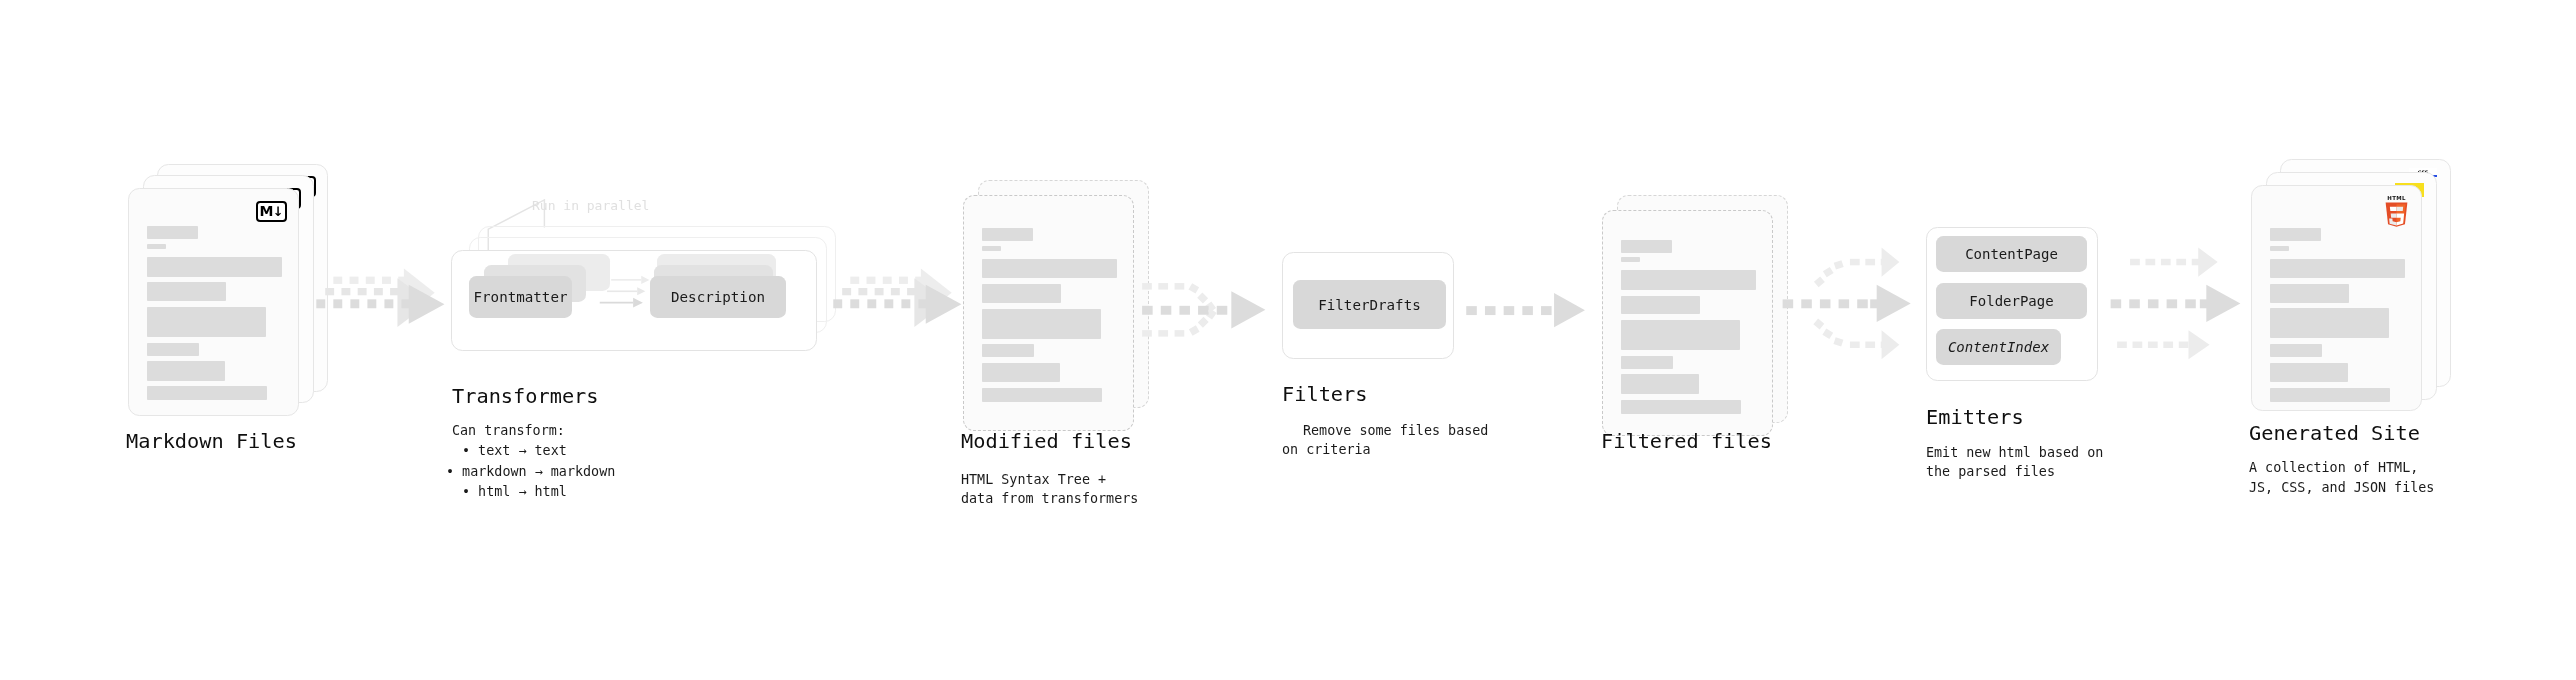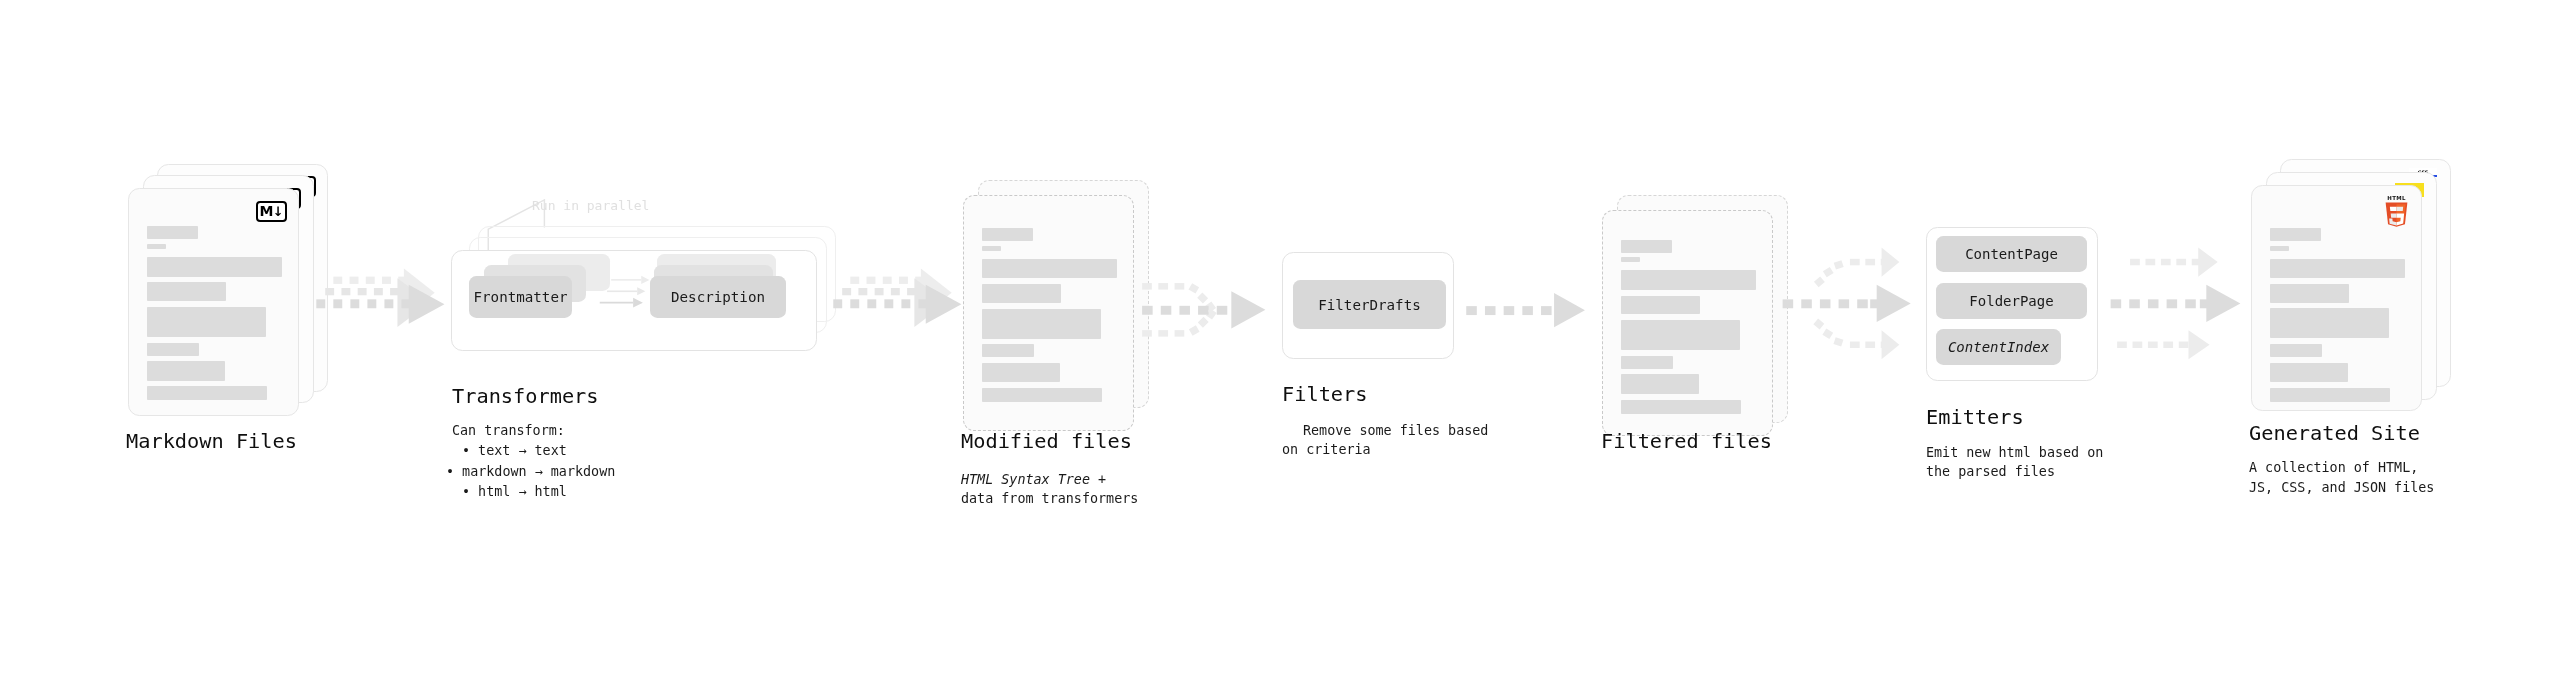--- a/index.html
+++ b/index.html
@@ -237,21 +237,21 @@
         <div class="bar" style="width:135px;height:19.5px;margin-bottom:5.7px;"></div>
         <div class="bar" style="width:79px;height:18.7px;margin-bottom:5.7px;"></div>
         <div class="bar" style="width:119px;height:30px;margin-bottom:5.7px;"></div>
         <div class="bar" style="width:52px;height:13px;margin-bottom:5.7px;"></div>
         <div class="bar" style="width:78px;height:19.5px;margin-bottom:5.7px;"></div>
         <div class="bar" style="width:120px;height:14px;"></div>
       </div>
     </div>
   </div>
   <div class="title" style="left:961px; top:429px;">Modified files</div>
-  <div class="sub" style="left:961px; top:470px;font-style:italic;">HTML Syntax Tree +</div>
+  <div class="sub" style="left:961px; top:470px;">HTML Syntax Tree +</div>
   <div class="sub" style="left:961px; top:489px;">data from transformers</div>
 
   <svg class="abs" style="left:1134px; top:252px;" width="146" height="106" viewBox="0 0 180 130">
     <g fill="#ececec">
       <rect x="10" y="38" width="12" height="8"></rect>
         <rect x="30" y="38" width="12" height="8"></rect>
         <rect x="50" y="38" width="12" height="8"></rect>
       <rect x="69" y="40" width="10" height="9" transform="rotate(30 74 44)"></rect>
       <rect x="80" y="52" width="10" height="9" transform="rotate(45 85 56)"></rect>
       <rect x="90" y="63" width="10" height="9" transform="rotate(55 95 67)"></rect>

